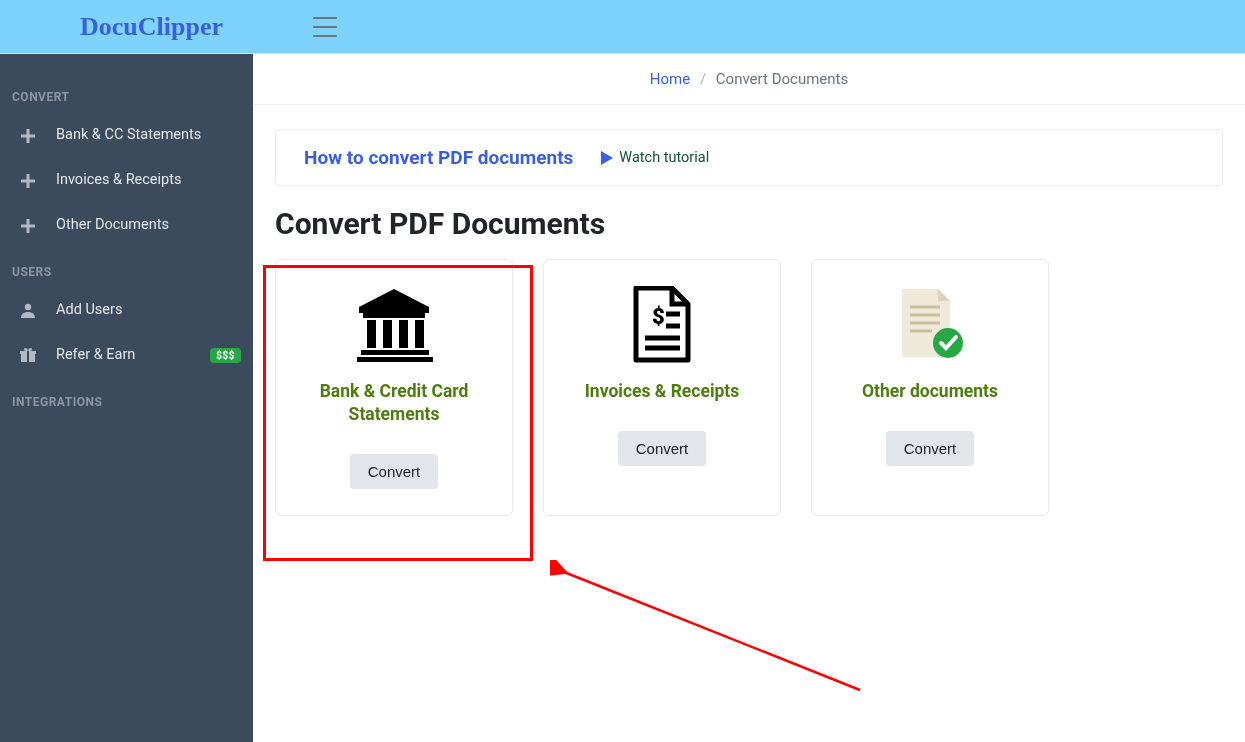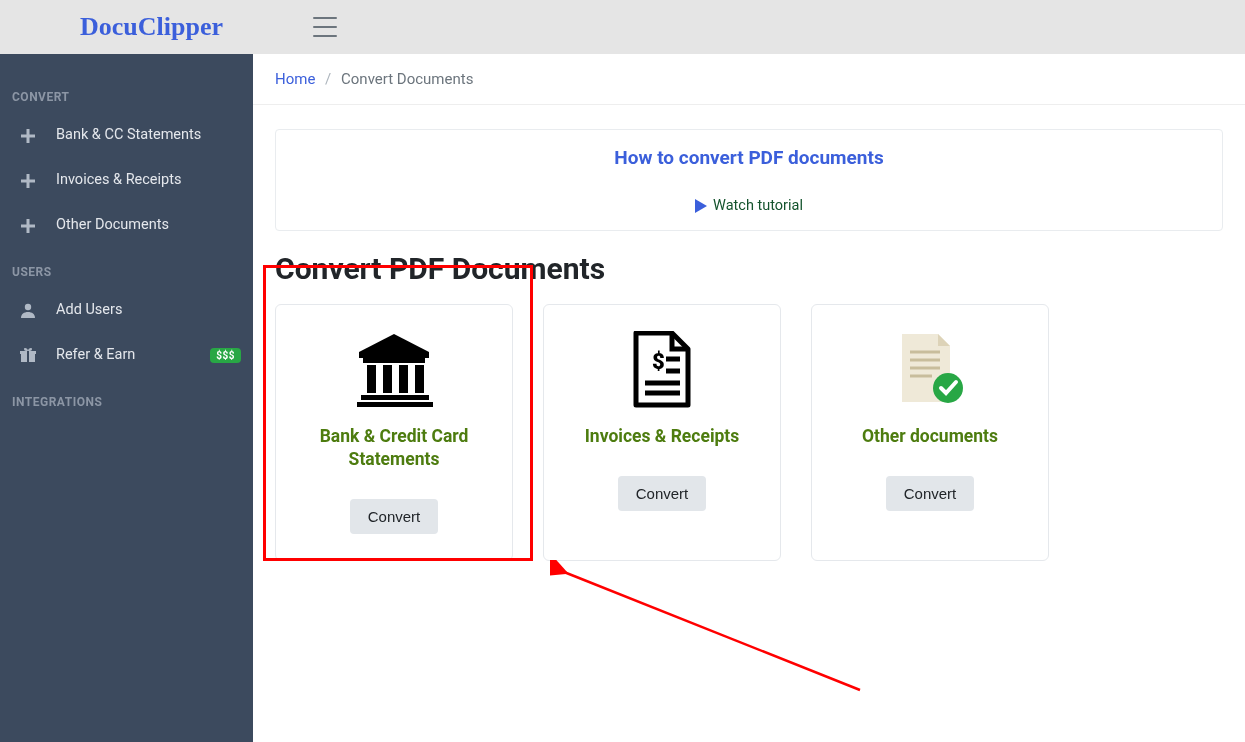--- a/index.html
+++ b/index.html
@@ -1,34 +1,34 @@
 <!DOCTYPE html>
 <html><head>
 <meta charset="utf-8">
 <style>
   * { box-sizing: border-box; margin: 0; padding: 0; }
   body { font-family: -apple-system, BlinkMacSystemFont, "Segoe UI", Roboto, sans-serif; background: #fff; width: 1245px; height: 742px; overflow: hidden; position: relative; }
 
-  .topbar { position: absolute; top: 0; left: 0; right: 0; height: 54px; background: #e5e5e5; border-bottom: 1px solid #e5e5e5; display: flex; align-items: center; z-index: 10; }
+  .topbar { position: absolute; top: 0; left: 0; right: 0; height: 54px; background: #7dd3fc; border-bottom: 1px solid #e5e5e5; display: flex; align-items: center; z-index: 10; }
   .logo { font-family: "Brush Script MT", cursive; font-size: 26px; font-weight: 600; color: #3b5fdb; margin-left: 80px; }
   .hamburger { margin-left: 90px; width: 24px; height: 20px; display: flex; flex-direction: column; justify-content: space-between; cursor: pointer; }
   .hamburger span { display: block; height: 2px; background: #6c757d; border-radius: 1px; }
 
   .sidebar { position: absolute; top: 54px; left: 0; bottom: 0; width: 253px; background: #3c4a5e; color: #cfd6de; padding-top: 18px; overflow-y: auto; }
   .side-header { font-size: 12px; font-weight: 700; letter-spacing: .5px; color: #8c96a5; padding: 18px 12px 8px 12px; }
   .side-item { display: flex; align-items: flex-end; gap: 18px; padding: 14px 12px 14px 18px; font-size: 14.5px; color: #e4e7ec; cursor: pointer; }
   .side-icon { width: 20px; display: inline-flex; justify-content: center; color: #b0b9c5; }
   .badge { margin-left: auto; background: #28a745; color: #fff; font-size: 10px; font-weight: 700; padding: 2px 6px; border-radius: 4px; letter-spacing: .5px; }
 
   .main { position: absolute; top: 54px; left: 253px; right: 0; bottom: 0; background: #fff; overflow: auto; }
-  .breadcrumb { padding: 16px 22px; font-size: 15px; color: #6c757d; border-bottom: 1px solid #eee; }
+  .breadcrumb { padding: 16px 22px; font-size: 15px; color: #6c757d; border-bottom: 1px solid #eee; text-align: center; }
   .breadcrumb a { color: #3b5fdb; text-decoration: none; }
   .breadcrumb .sep { margin: 0 6px; color: #adb5bd; }
 
-  .info-banner { margin: 24px 22px 20px 22px; background: #fff; border: 1px solid #e9ecef; border-radius: 4px; padding: 16px 28px; display: flex; align-items: center; gap: 28px; flex-direction: column; }
+  .info-banner { margin: 24px 22px 20px 22px; background: #fff; border: 1px solid #e9ecef; border-radius: 4px; padding: 16px 28px; display: flex; align-items: center; gap: 28px; }
   .info-banner .title { color: #3b5fdb; font-weight: 700; font-size: 19px; }
   .watch { color: #14532d; font-size: 14.5px; display: inline-flex; align-items: center; gap: 6px; cursor: pointer; }
 
   .page-title { font-size: 30px; font-weight: 700; color: #212529; margin: 18px 0 18px 22px; }
 
   .cards { display: flex; gap: 30px; padding: 0 22px; }
   .card { width: 238px; padding: 16px 12px 26px 12px; border: 1px solid #e5e8ec; border-radius: 6px; background: #fff; text-align: center; }
   .card-icon { height: 86px; display: flex; align-items: center; justify-content: center; margin: 6px 0 12px 0; }
   .card-title { font-size: 17.5px; font-weight: 700; color: #4d7c0f; margin-bottom: 28px; line-height: 1.3; }
   .convert-btn { background: #e2e6ea; color: #212529; border: none; padding: 9px 18px; border-radius: 4px; font-size: 15px; cursor: pointer; }

